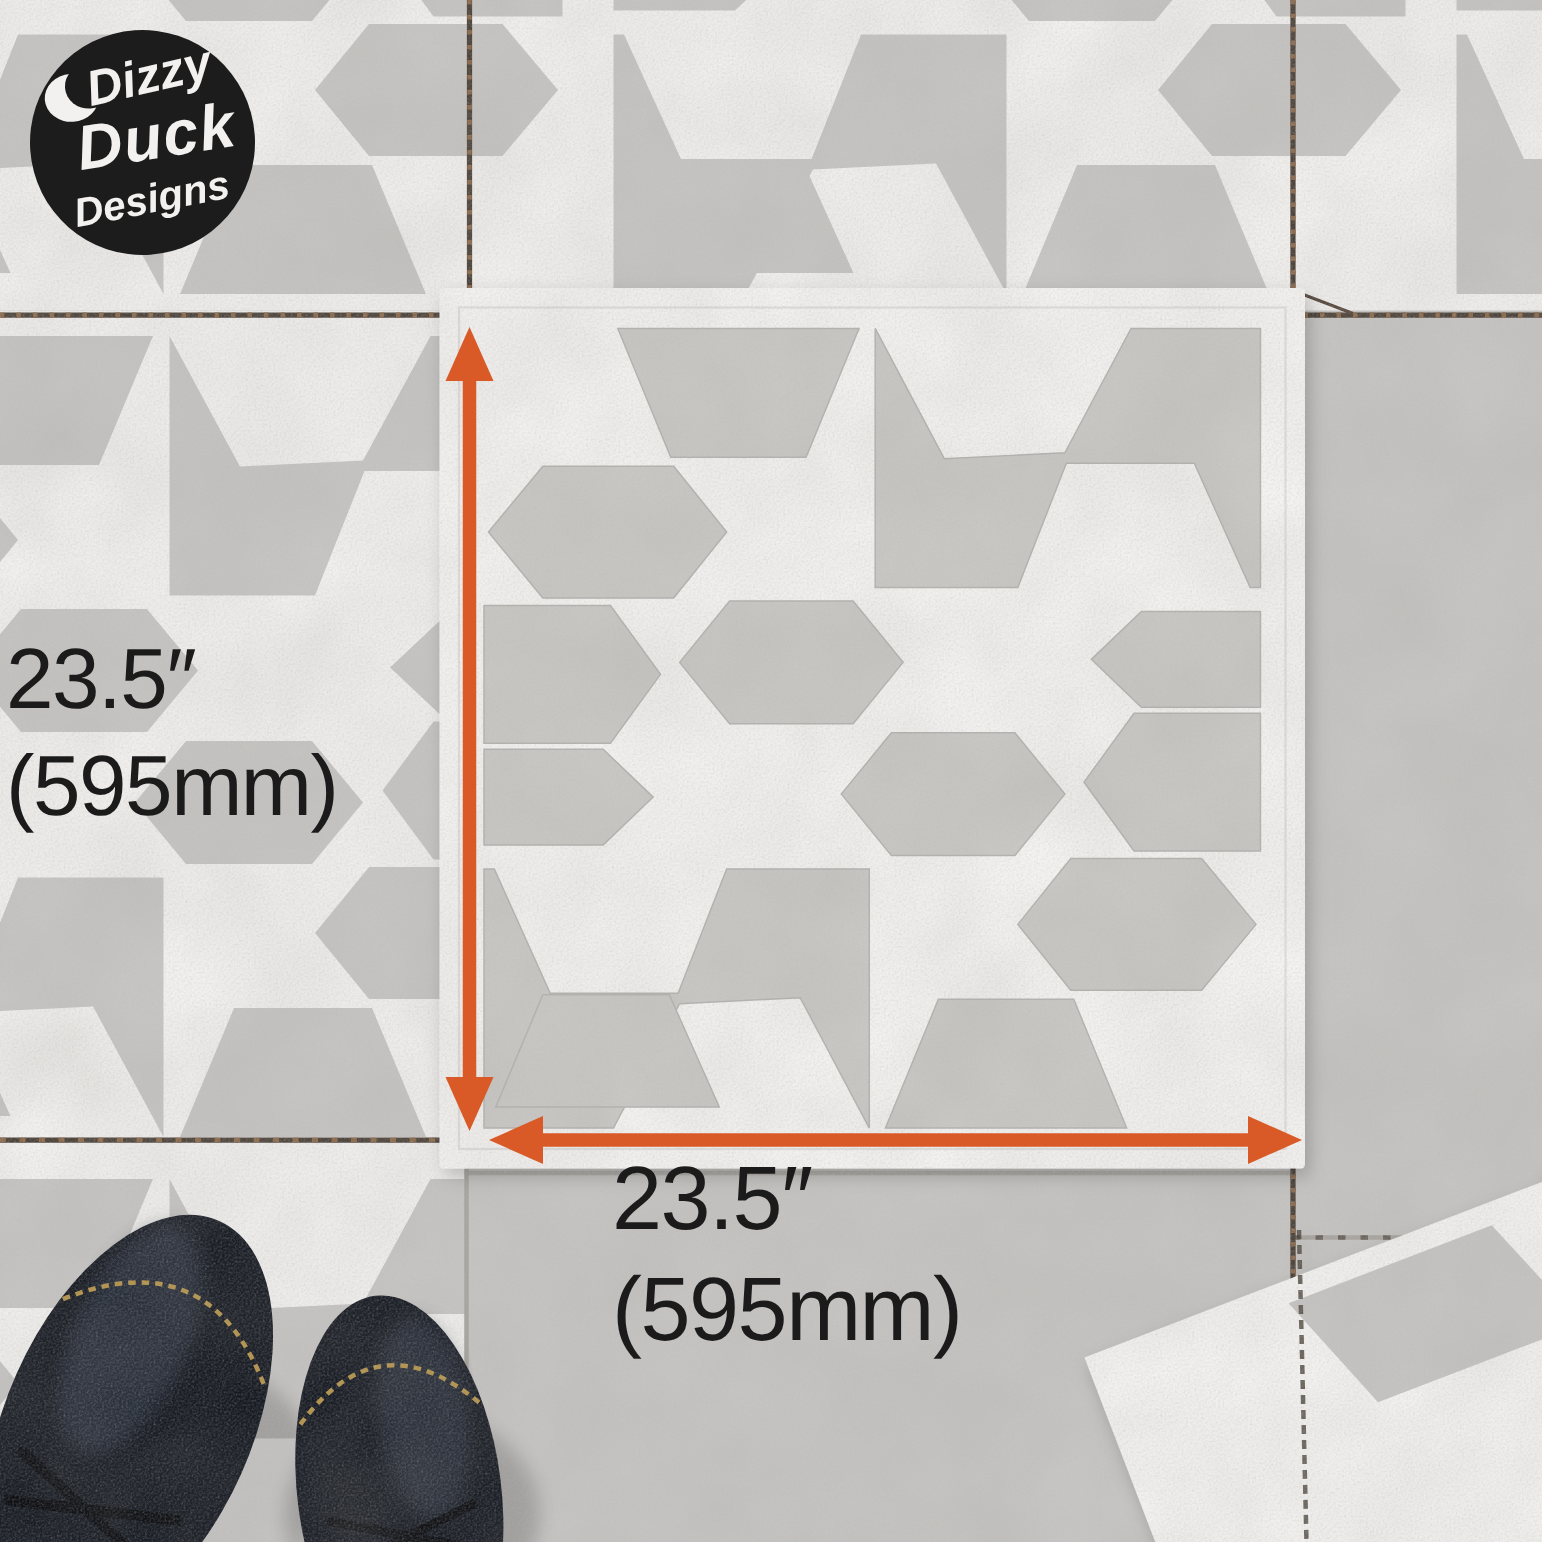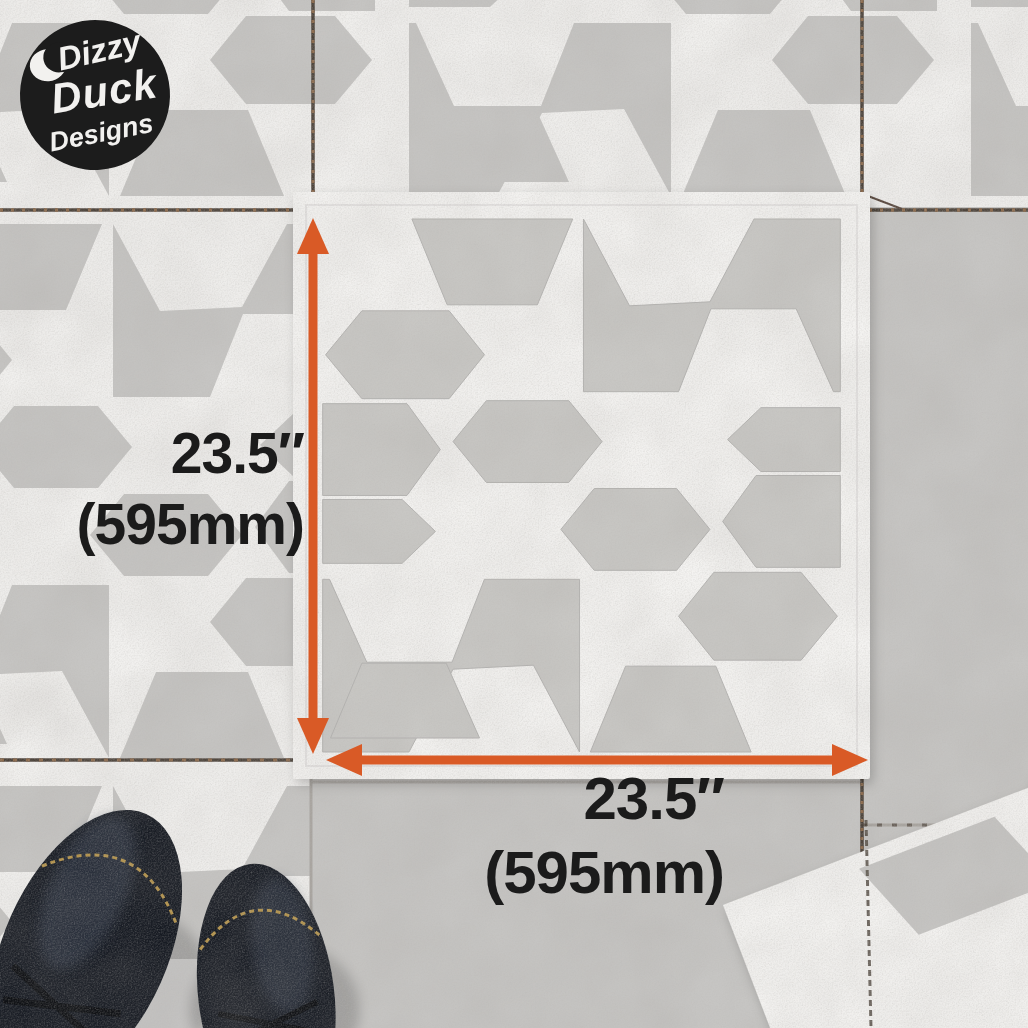--- a/index.html
+++ b/index.html
@@ -3,21 +3,21 @@
 <meta charset="utf-8">
 <style>
   html,body{margin:0;padding:0;background:#888;}
   #stage{
     position:relative;width:1028px;height:1028px;overflow:hidden;
     font-family:"Liberation Sans","DejaVu Sans",sans-serif;
     background:#c6c5c3;
   }
   #stage svg.scene{position:absolute;left:0;top:0;}
   .dim-label{
-    position:absolute;text-align:right;font-weight:700;
+    position:absolute;text-align:left;font-weight:400;
     line-height:1.24;letter-spacing:-1px;z-index:40;
   }
   #height-label{left:4px;top:418px;width:300px;font-size:57px;}
   #width-label{left:408px;top:762px;width:316px;font-size:60px;}
   
   #logo{
     position:absolute;left:20px;top:20px;width:150px;height:150px;
     border-radius:50%;z-index:50;transform:rotate(-4deg);
   }
   #logo .word{position:absolute;font-style:italic;font-weight:900;white-space:nowrap;}

